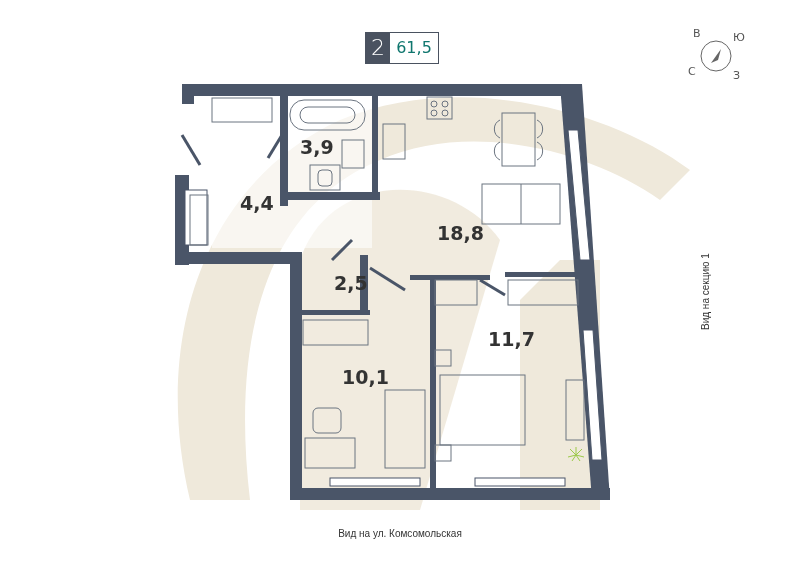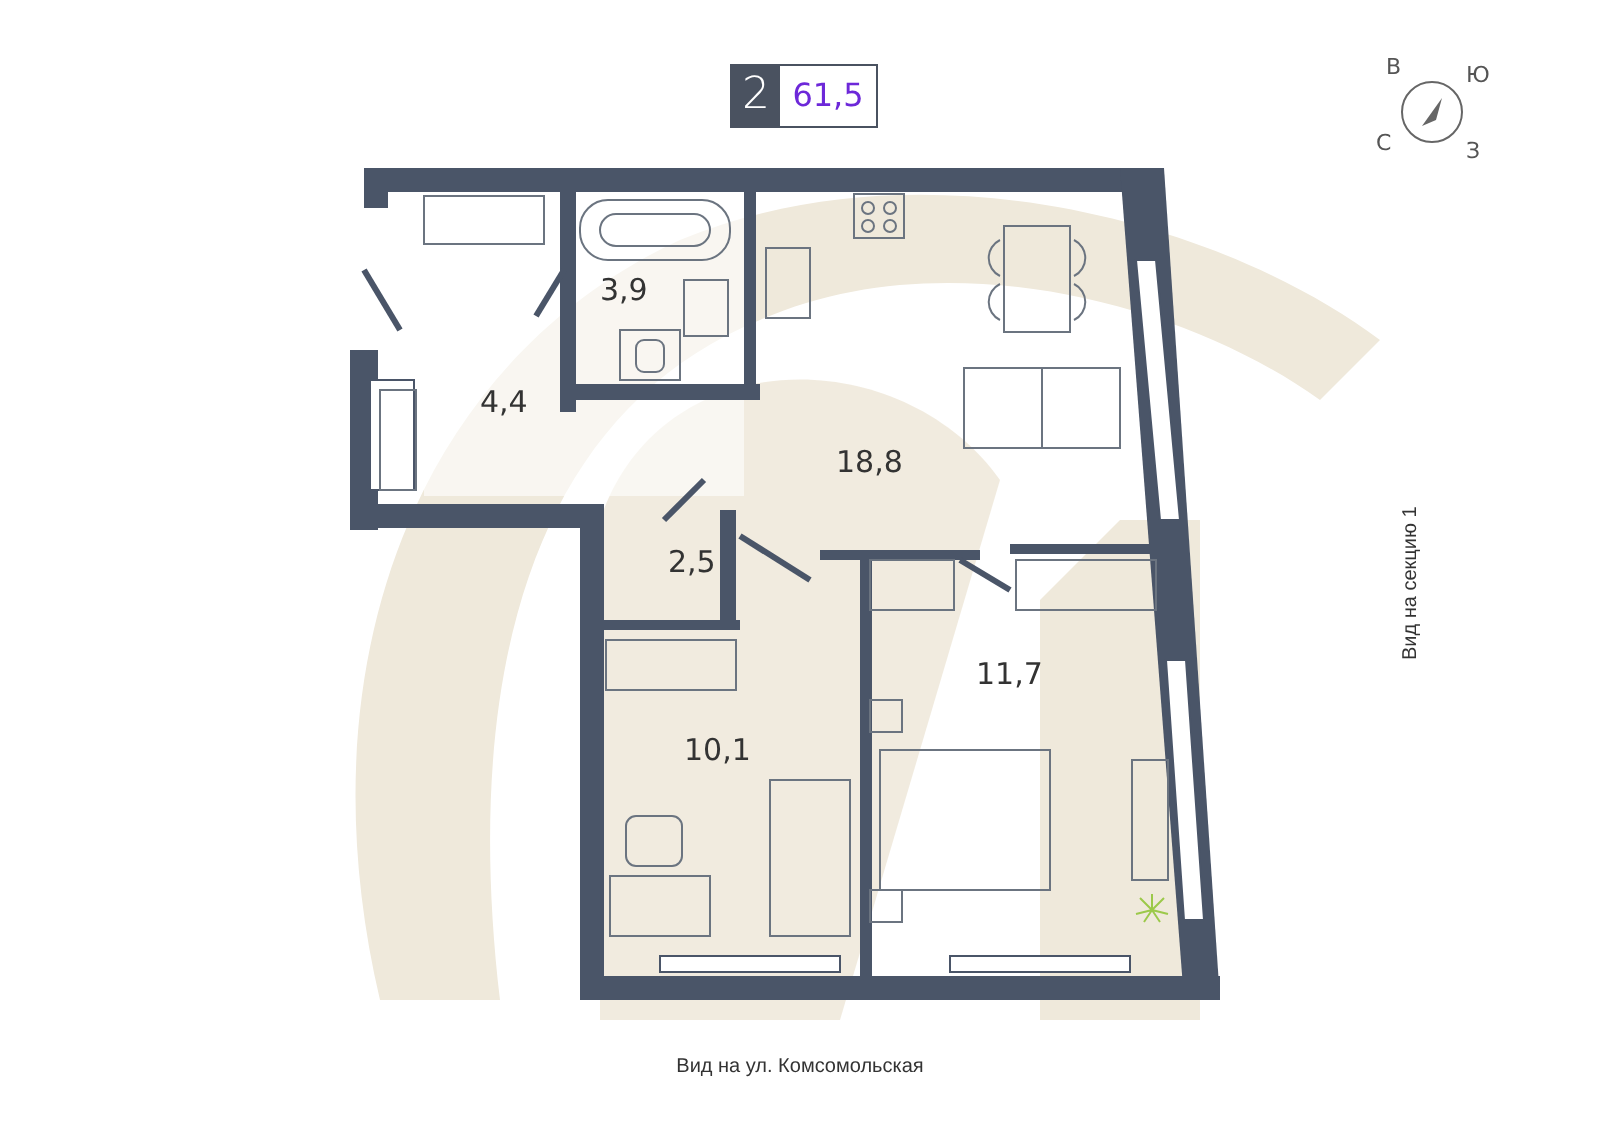--- a/index.html
+++ b/index.html
@@ -1,23 +1,23 @@
 <!DOCTYPE html>
 <html><head>
 <meta charset="utf-8">
 <style>
   html,body{margin:0;padding:0;background:#fff;}
   body{width:800px;height:566px;position:relative;overflow:hidden;font-family:"Liberation Sans",sans-serif;}
   .badge{position:absolute;left:365px;top:32px;height:30px;display:flex;border:1px solid #4a5260;}
   .badge-rooms{width:24px;background:#4a5260;color:#fff;font-size:22px;line-height:30px;text-align:center;font-family:"DejaVu Sans",sans-serif;font-weight:300;}
-  .badge-area{width:48px;background:#fff;color:#6d28d9;font-size:16px;line-height:30px;text-align:center;font-family:"DejaVu Sans",sans-serif;}
+  .badge-area{width:48px;background:#fff;color:#0f766e;font-size:16px;line-height:30px;text-align:center;font-family:"DejaVu Sans",sans-serif;}
   .compass{position:absolute;left:683px;top:25px;width:70px;height:60px;}
   .compass span{position:absolute;font-size:11px;color:#555;font-family:"DejaVu Sans",sans-serif;}
   .plan{position:absolute;left:0;top:0;width:800px;height:566px;}
-  .room-label{position:absolute;font-family:"DejaVu Sans",sans-serif;font-size:15px;color:#333;font-weight:400;}
+  .room-label{position:absolute;font-family:"DejaVu Sans",sans-serif;font-size:19px;color:#333;font-weight:700;}
   .side-label{position:absolute;left:700px;top:330px;transform:rotate(-90deg);transform-origin:left top;font-size:10px;color:#333;white-space:nowrap;}
   .bottom-label{position:absolute;left:0;width:800px;top:528px;text-align:center;font-size:10px;color:#333;}
 </style>
 </head>
 <body>
 
 <svg class="plan" viewBox="0 0 800 566" xmlns="http://www.w3.org/2000/svg">
 
   <g fill="#efe9db">
     <path d="M190 500 C 150 330, 210 180, 340 120 C 460 70, 610 110, 690 170 L 660 200 C 590 150, 470 120, 380 160 C 270 205, 230 330, 250 500 Z"></path>
@@ -109,19 +109,19 @@
     <polygon points="28,38 38,24 35,35" fill="#666"></polygon>
   </svg>
   <span style="left:10px;top:2px">В</span>
   <span style="left:50px;top:6px">Ю</span>
   <span style="left:5px;top:40px">С</span>
   <span style="left:50px;top:44px">З</span>
 </div>
 
 <div class="room-label" style="left:240px;top:192px">4,4</div>
 <div class="room-label" style="left:300px;top:136px">3,9</div>
-<div class="room-label" style="left:418px;top:222px">18,8</div>
+<div class="room-label" style="left:437px;top:222px">18,8</div>
 <div class="room-label" style="left:334px;top:272px">2,5</div>
 <div class="room-label" style="left:342px;top:366px">10,1</div>
 <div class="room-label" style="left:488px;top:328px">11,7</div>
 
 <div class="side-label">Вид на секцию 1</div>
 <div class="bottom-label">Вид на ул. Комсомольская</div>
 
 </body></html>

